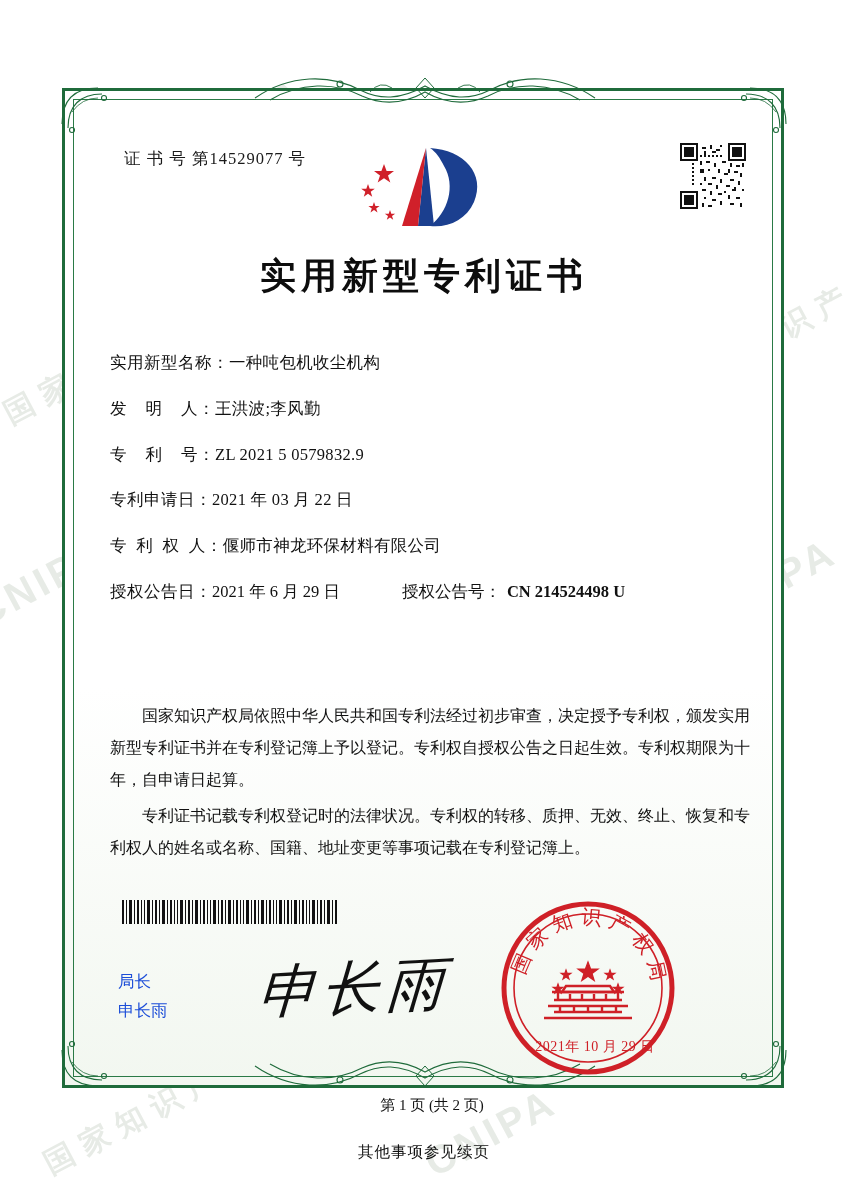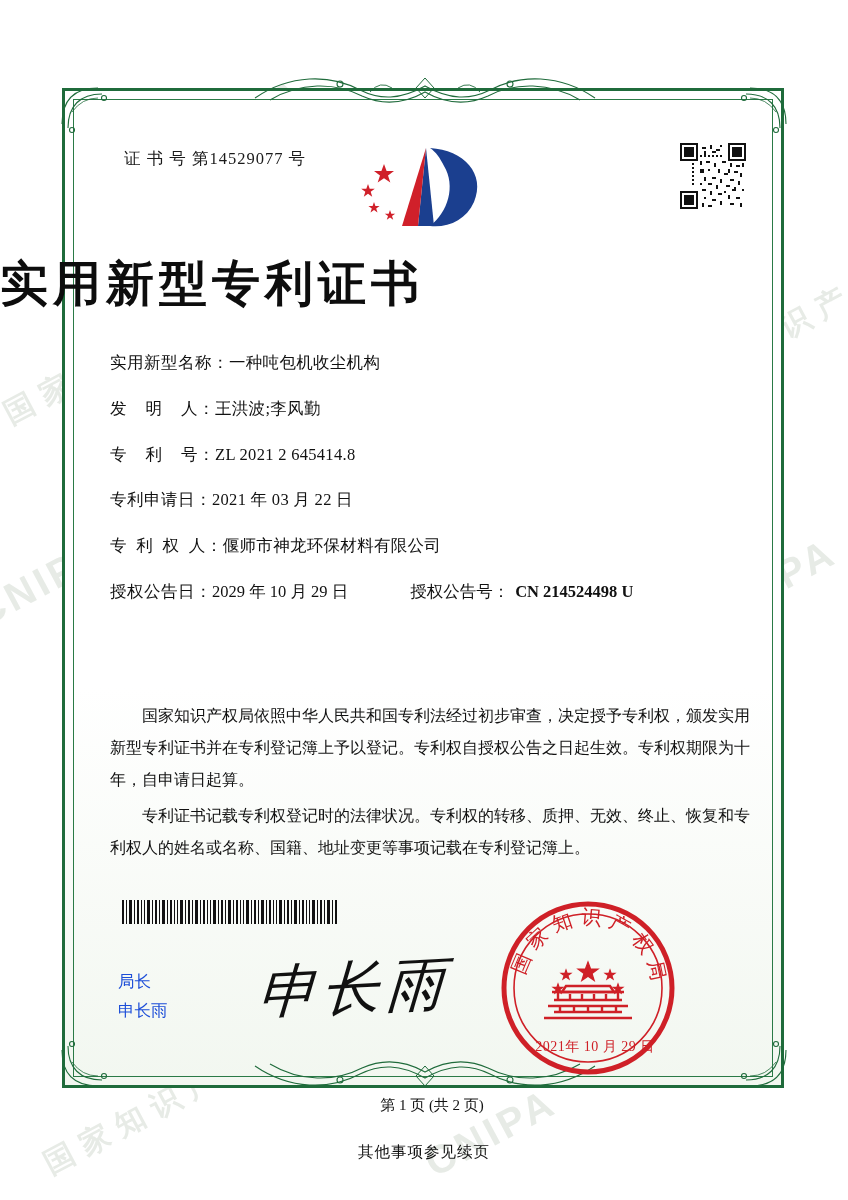--- a/index.html
+++ b/index.html
@@ -99,21 +99,22 @@
     transform: translateX(-50%);
     width: 160px;
     height: 100px;
   }
 
   .title {
     position: absolute;
     left: 0;
     right: 0;
     top: 252px;
-    font-size: 48px;
+    text-align: center;
+    font-size: 36px;
     font-weight: bold;
     letter-spacing: 5px;
     color: #0d0d0d;
     font-family: "Liberation Serif", "DejaVu Serif", serif;
   }
 
   .fields {
     position: absolute;
     left: 110px;
     top: 352px;
@@ -426,33 +427,33 @@
       <div class="field">
         <span class="flabel">实用新型名称：</span>
         <span class="fvalue">一种吨包机收尘机构</span>
       </div>
       <div class="field">
         <span class="flabel">发    明    人：</span>
         <span class="fvalue">王洪波;李风勤</span>
       </div>
       <div class="field">
         <span class="flabel">专    利    号：</span>
-        <span class="fvalue">ZL 2021 2 645414.8</span>
+        <span class="fvalue">ZL 2021 5 0579832.9</span>
       </div>
       <div class="field">
         <span class="flabel">专利申请日：</span>
         <span class="fvalue">2021 年 03 月 22 日</span>
       </div>
       <div class="field">
         <span class="flabel">专  利  权  人：</span>
         <span class="fvalue">偃师市神龙环保材料有限公司</span>
       </div>
       <div class="field two-col">
         <span class="flabel">授权公告日：</span>
-        <span>2029 年 10 月 29 日</span>
+        <span>2021 年 6 月 29 日</span>
         <span class="col2">授权公告号：</span>
         <span style="margin-left:6px;font-weight:bold;">CN 214524498 U</span>
       </div>
     </div>
 
     <div class="paras">
       <p>国家知识产权局依照中华人民共和国专利法经过初步审查，决定授予专利权，颁发实用新型专利证书并在专利登记簿上予以登记。专利权自授权公告之日起生效。专利权期限为十年，自申请日起算。</p>
       <p>专利证书记载专利权登记时的法律状况。专利权的转移、质押、无效、终止、恢复和专利权人的姓名或名称、国籍、地址变更等事项记载在专利登记簿上。</p>
     </div>
 

